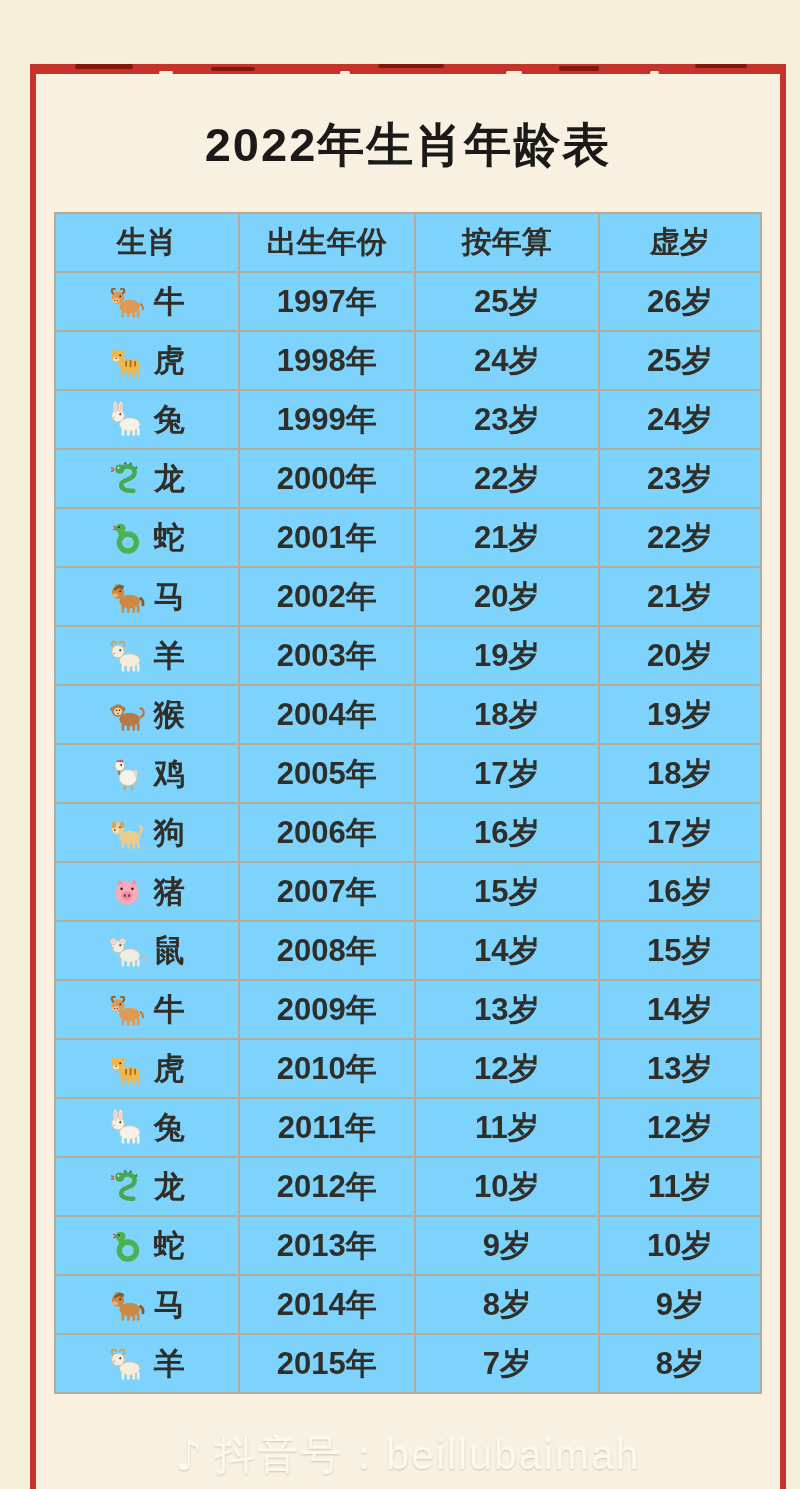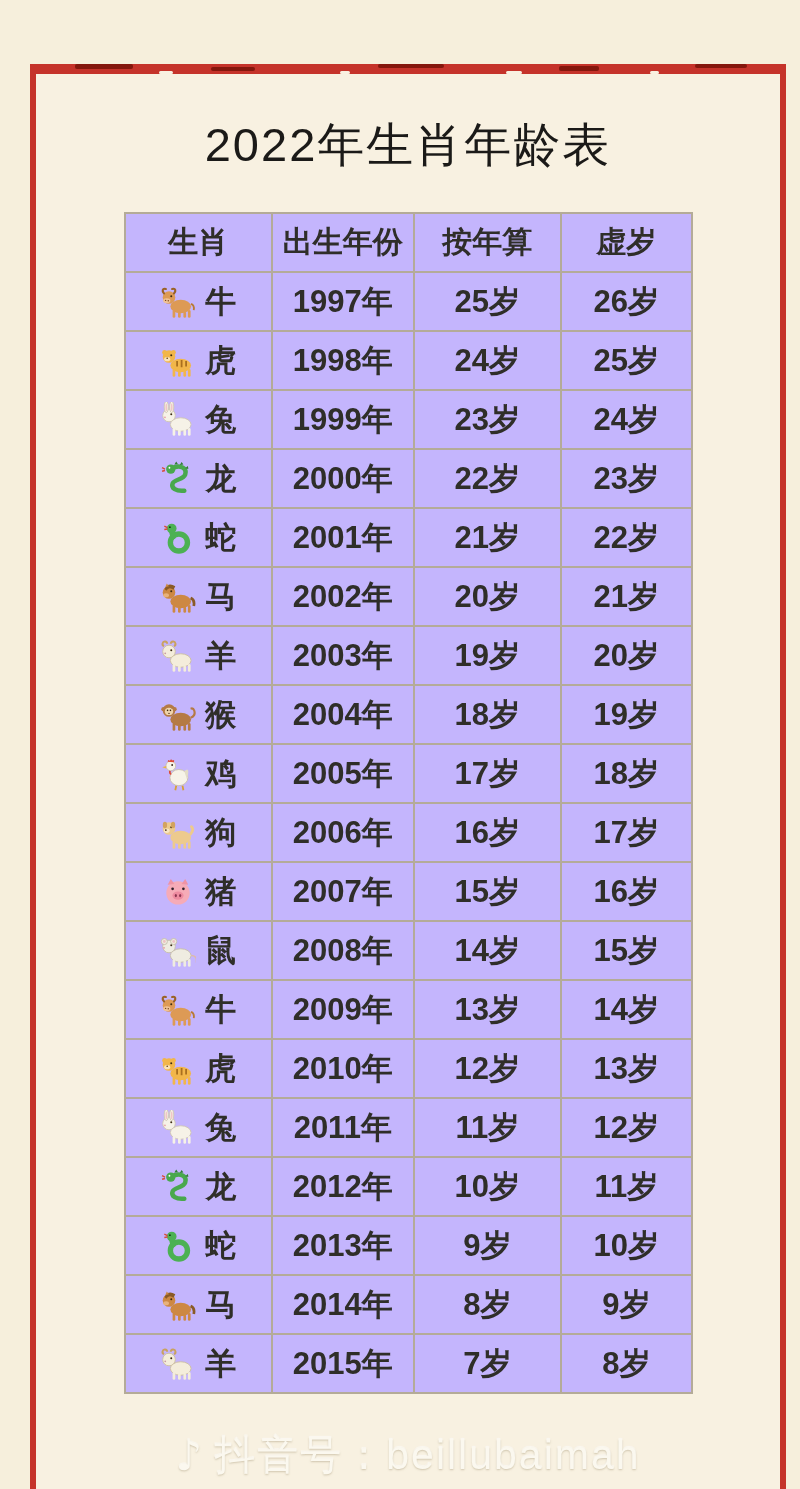--- a/index.html
+++ b/index.html
@@ -14,26 +14,26 @@
     box-sizing:border-box;background:#f8f1e1;
     border-top:10px solid #c5332a;border-left:6px solid #c5332a;border-right:6px solid #c5332a;
   }
   
   .grunge{position:absolute;left:-6px;right:-6px;top:-10px;height:10px;pointer-events:none}
   .g-dark{position:absolute;background:#84170d;border-radius:2px}
   .g-light{position:absolute;background:#f8f1e1;border-radius:2px}
 
   .title{
     margin:40px 0 0;text-align:center;
-    font-size:47px;line-height:62px;font-weight:400;letter-spacing:2px;color:#1b1a18;
+    font-size:47px;line-height:62px;font-weight:700;letter-spacing:2px;color:#1b1a18;
   }
 
   table.zodiac{
-    width:569px;margin:36px auto 16px;border-collapse:collapse;table-layout:fixed;
-    background:#c4b5fd;
+    width:708px;margin:36px auto 16px;border-collapse:collapse;table-layout:fixed;
+    background:#7dd3fc;
   }
   .zodiac th,.zodiac td{
     border:2px solid #b4ab98;height:57px;text-align:center;vertical-align:middle;
     color:#2f2e29;padding:0;
   }
   .zodiac th{font-size:30px;font-weight:600}
   .zodiac td{font-size:31px;font-weight:600}
   .zwrap{display:flex;align-items:center;justify-content:center;gap:9px}
   .zwrap svg{display:block}
 

